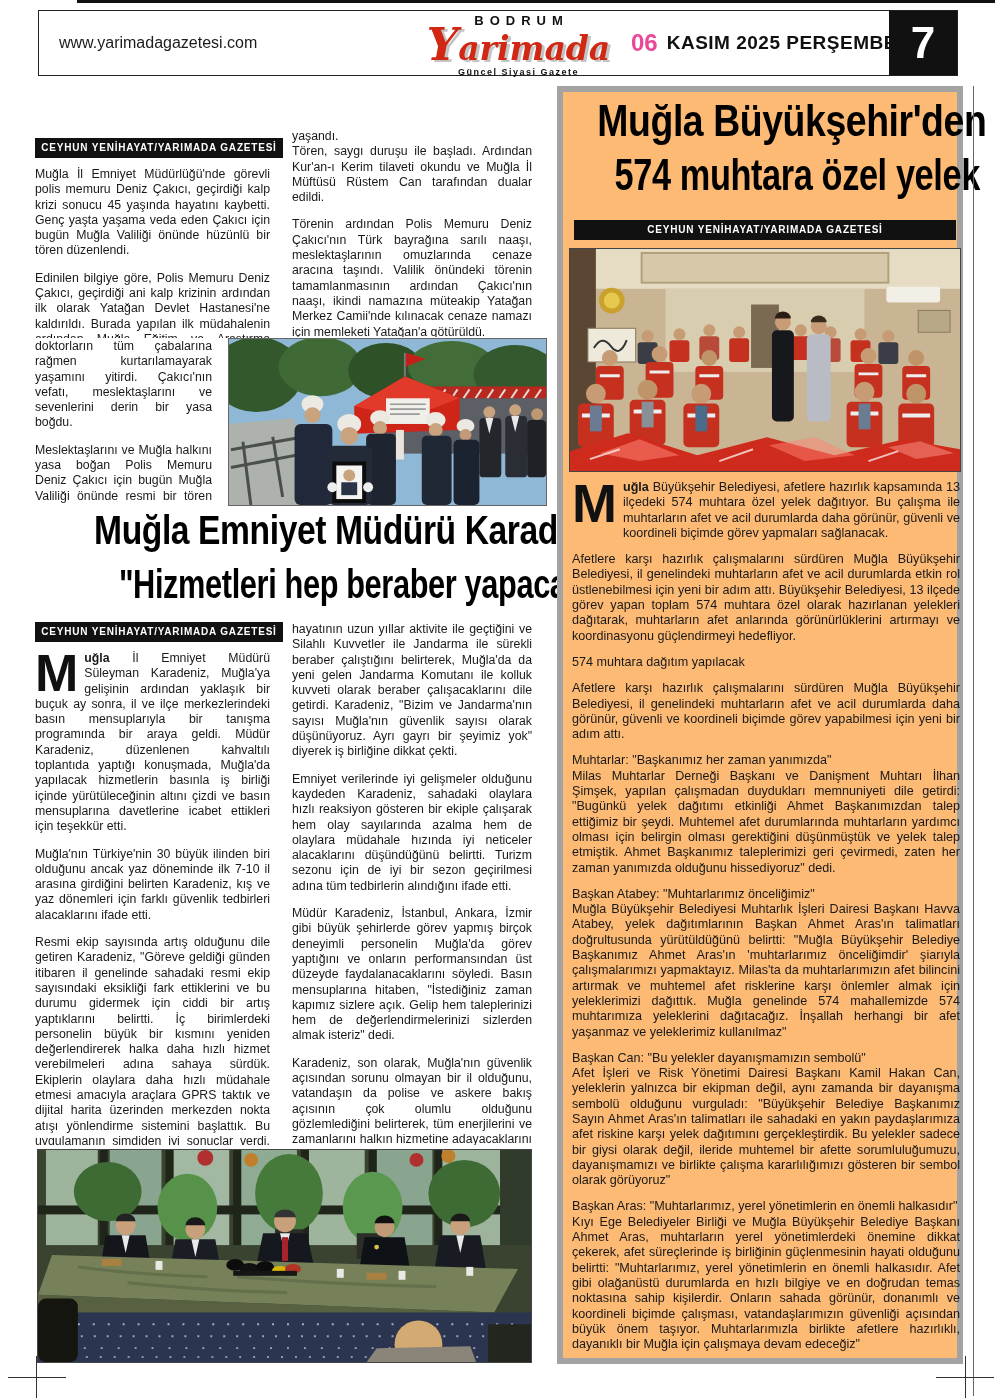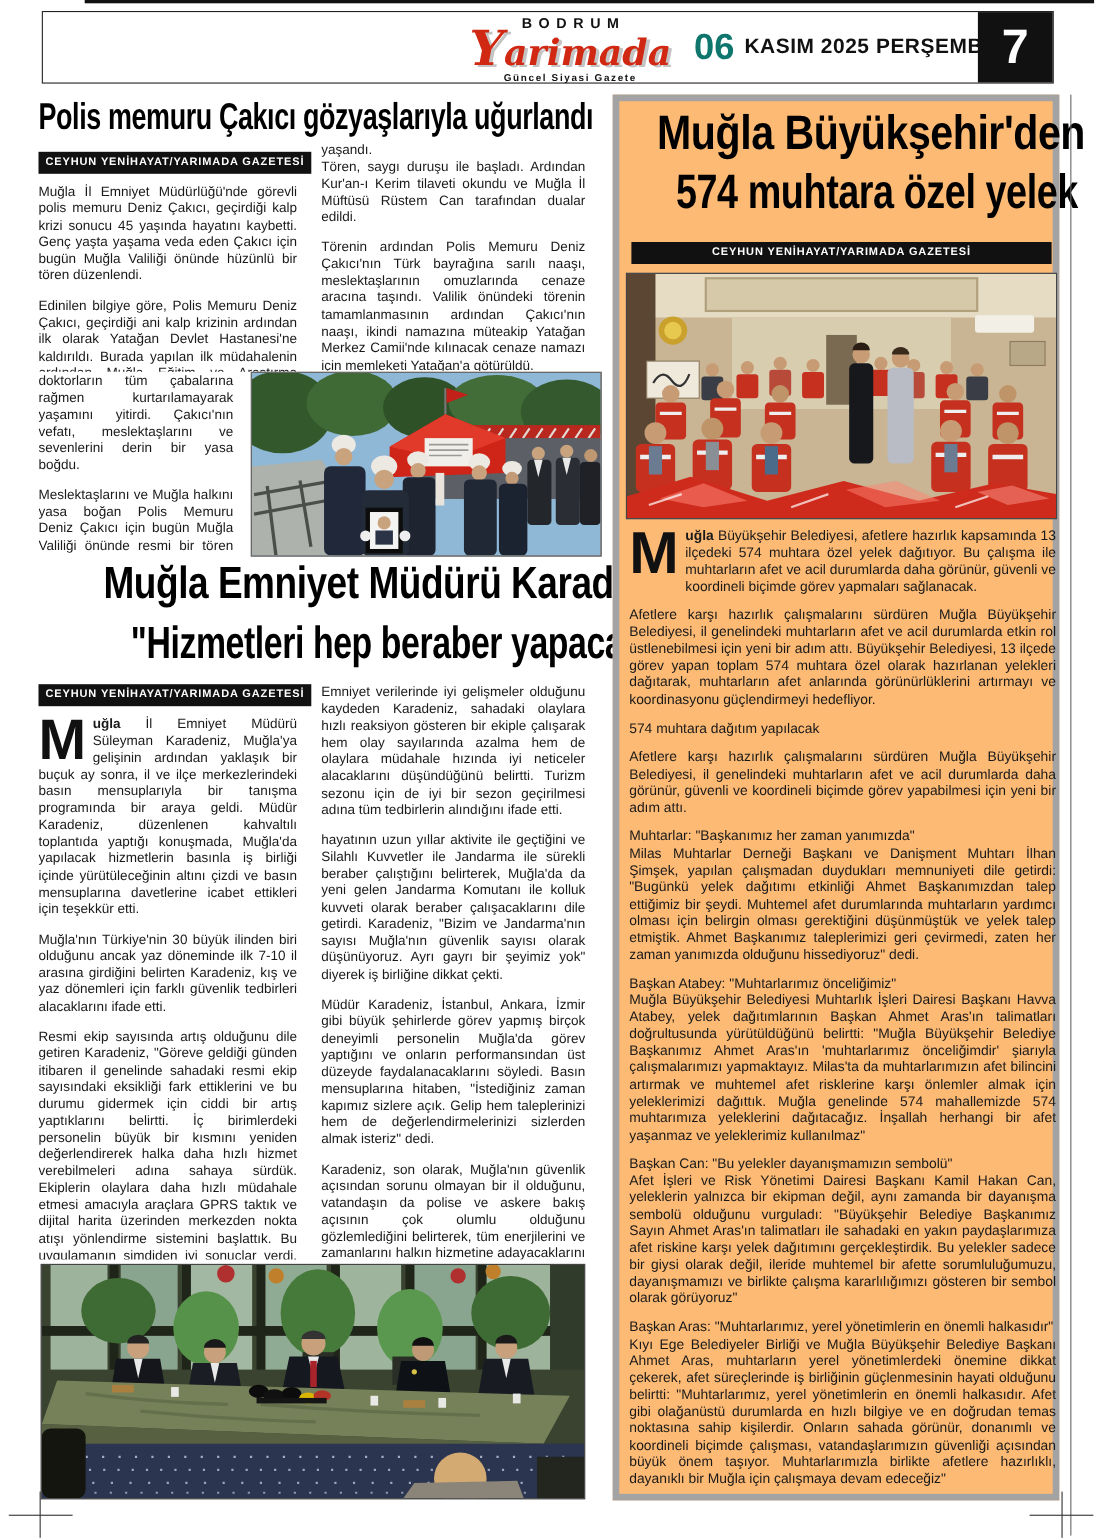--- a/index.html
+++ b/index.html
@@ -12,21 +12,21 @@
   #topbar { left:77px; top:0; width:918px; height:3px; background:#111; }
   #masthead { left:38px; top:10px; width:920px; height:66px; border:1px solid #222; background:#fff; box-sizing:border-box; }
   .mh-url { position:absolute; left:20px; top:0; height:100%; display:flex; align-items:center; font-size:16px; color:#1c1c1c; }
   .mh-logo { position:absolute; left:382px; top:3px; width:195px; text-align:center; line-height:1; }
   .logo-top { display:block; font-size:13px; font-weight:bold; letter-spacing:6px; padding-left:6px; color:#111; }
   .logo-name { display:block; font-family:"DejaVu Serif", serif; font-style:italic; font-weight:bold;
     font-size:33px; line-height:36px; color:#d02812; text-shadow:3px 2px 0 #c4c4c4; }
   .logo-name::first-letter { font-size:44px; }
   .logo-tag { display:block; font-size:9px; font-weight:bold; letter-spacing:1.5px; color:#111; margin-top:1px; }
   .mh-date { position:absolute; left:592px; top:0; height:100%; display:flex; align-items:center; gap:9px; white-space:nowrap; }
-  .d-num { font-size:33px; font-weight:bold; color:#0f766e; }
+  .d-num { font-size:24px; font-weight:bold; color:#ec4899; }
   .d-rest { font-size:19px; font-weight:bold; letter-spacing:0.5px; color:#111; }
   .mh-page { position:absolute; right:0; top:0; width:68px; height:64px; background:#111; color:#fff;
     display:flex; align-items:center; justify-content:center; font-size:44px; font-weight:bold; }
   
   .hl { white-space:nowrap; display:inline-block; font-weight:bold; color:#000; letter-spacing:-0.5px; }
   #a1-hl { left:35px; top:87px; width:522px; height:48px; overflow:visible; }
   #a1-hl .hl { font-size:34px; transform:scaleX(0.72); transform-origin:0 50%; }
   .hlc { text-align:center; overflow:visible; }
   #a2-hl1 { left:35px; top:507px; width:522px; height:54px; }
   #a2-hl1 .hl { font-size:41px; transform:scaleX(0.82); transform-origin:center; }
@@ -74,35 +74,33 @@
   #crop-br-v { left:965px; top:1356px; width:1px; height:42px; }
 </style>
 </head>
 <body>
 
 <div id="page">
 
   <div id="topbar" class="abs"></div>
 
   <div id="masthead" class="abs">
+    <div class="mh-url">www.yarimadagazetesi.com</div>
     <div class="mh-logo">
       <span class="logo-top">BODRUM</span>
       <span class="logo-name">Yarimada</span>
       <span class="logo-tag">Güncel Siyasi Gazete</span>
     </div>
     <div class="mh-date">
       <span class="d-num">06</span>
       <span class="d-rest">KASIM 2025 PERŞEMBE</span>
     </div>
     <div class="mh-page">7</div>
   </div>
 
-  <div id="a1-hl" class="abs">
-    <span class="hl">Polis memuru Çakıcı gözyaşlarıyla uğurlandı</span>
-  </div>
   <div id="a1-by" class="abs byline">CEYHUN YENİHAYAT/YARIMADA GAZETESİ</div>
 
   <div id="a1-c1w" class="abs bt">
     <p>Muğla İl Emniyet Müdürlüğü'nde görevli polis memuru Deniz Çakıcı, geçirdiği kalp krizi sonucu 45 yaşında hayatını kaybetti. Genç yaşta yaşama veda eden Çakıcı için bugün Muğla Valiliği önünde hüzünlü bir tören düzenlendi.</p>
     <p>Edinilen bilgiye göre, Polis Memuru Deniz Çakıcı, geçirdiği ani kalp krizinin ardından ilk olarak Yatağan Devlet Hastanesi'ne kaldırıldı. Burada yapılan ilk müdahalenin ardından Muğla Eğitim ve Araştırma Hastanesi'ne sevk edilen Çakıcı,</p>
   </div>
   <div id="a1-c1n" class="abs bt">
     <p>doktorların tüm çabalarına rağmen kurtarılamayarak yaşamını yitirdi. Çakıcı'nın vefatı, meslektaşlarını ve sevenlerini derin bir yasa boğdu.</p>
     <p>Meslektaşlarını ve Muğla halkını yasa boğan Polis Memuru Deniz Çakıcı için bugün Muğla Valiliği önünde resmi bir tören gerçekleştirildi. Törende, Türk bayrağına sarılı naaşının getirilmesiyle birlikte duygusal anlar</p>
   </div>
@@ -190,22 +188,22 @@
   <div id="a2-by" class="abs byline">CEYHUN YENİHAYAT/YARIMADA GAZETESİ</div>
 
   <div id="a2-c1" class="abs bt">
     <p>
       <span class="dc">M</span><b>uğla</b><span> İl Emniyet Müdürü Süleyman Karadeniz, Muğla'ya gelişinin ardından yaklaşık bir buçuk ay sonra, il ve ilçe merkezlerindeki basın mensuplarıyla bir tanışma programında bir araya geldi. Müdür Karadeniz, düzenlenen kahvaltılı toplantıda yaptığı konuşmada, Muğla'da yapılacak hizmetlerin basınla iş birliği içinde yürütüleceğinin altını çizdi ve basın mensuplarına davetlerine icabet ettikleri için teşekkür etti.</span>
     </p>
     <p>Muğla'nın Türkiye'nin 30 büyük ilinden biri olduğunu ancak yaz döneminde ilk 7-10 il arasına girdiğini belirten Karadeniz, kış ve yaz dönemleri için farklı güvenlik tedbirleri alacaklarını ifade etti.</p>
     <p>Resmi ekip sayısında artış olduğunu dile getiren Karadeniz, "Göreve geldiği günden itibaren il genelinde sahadaki resmi ekip sayısındaki eksikliği fark ettiklerini ve bu durumu gidermek için ciddi bir artış yaptıklarını belirtti. İç birimlerdeki personelin büyük bir kısmını yeniden değerlendirerek halka daha hızlı hizmet verebilmeleri adına sahaya sürdük. Ekiplerin olaylara daha hızlı müdahale etmesi amacıyla araçlara GPRS taktık ve dijital harita üzerinden merkezden nokta atışı yönlendirme sistemini başlattık. Bu uygulamanın şimdiden iyi sonuçlar verdi. Tüm ilçe emniyet amirleriyle Marmaris'te ilk toplantıyı yaptık, önümüzdeki günlerde Fethiye'de de yapacağız" dedi. Müdür Karadeniz, meslek</p>
   </div>
   <div id="a2-c2" class="abs bt">
+    <p>hayatının uzun yıllar aktivite ile geçtiğini ve Silahlı Kuvvetler ile Jandarma ile sürekli beraber çalıştığını belirterek, Muğla'da da yeni gelen Jandarma Komutanı ile kolluk kuvveti olarak beraber çalışacaklarını dile getirdi. Karadeniz, "Bizim ve Jandarma'nın sayısı Muğla'nın güvenlik sayısı olarak düşünüyoruz. Ayrı gayrı bir şeyimiz yok" diyerek iş birliğine dikkat çekti.</p>
     <p>Emniyet verilerinde iyi gelişmeler olduğunu kaydeden Karadeniz, sahadaki olaylara hızlı reaksiyon gösteren bir ekiple çalışarak hem olay sayılarında azalma hem de olaylara müdahale hızında iyi neticeler alacaklarını düşündüğünü belirtti. Turizm sezonu için de iyi bir sezon geçirilmesi adına tüm tedbirlerin alındığını ifade etti.</p>
-    <p>hayatının uzun yıllar aktivite ile geçtiğini ve Silahlı Kuvvetler ile Jandarma ile sürekli beraber çalıştığını belirterek, Muğla'da da yeni gelen Jandarma Komutanı ile kolluk kuvveti olarak beraber çalışacaklarını dile getirdi. Karadeniz, "Bizim ve Jandarma'nın sayısı Muğla'nın güvenlik sayısı olarak düşünüyoruz. Ayrı gayrı bir şeyimiz yok" diyerek iş birliğine dikkat çekti.</p>
     <p>Müdür Karadeniz, İstanbul, Ankara, İzmir gibi büyük şehirlerde görev yapmış birçok deneyimli personelin Muğla'da görev yaptığını ve onların performansından üst düzeyde faydalanacaklarını söyledi. Basın mensuplarına hitaben, "İstediğiniz zaman kapımız sizlere açık. Gelip hem taleplerinizi hem de değerlendirmelerinizi sizlerden almak isteriz" dedi.</p>
     <p>Karadeniz, son olarak, Muğla'nın güvenlik açısından sorunu olmayan bir il olduğunu, vatandaşın da polise ve askere bakış açısının çok olumlu olduğunu gözlemlediğini belirterek, tüm enerjilerini ve zamanlarını halkın hizmetine adayacaklarını sözlerine ekledi.</p>
   </div>
 
   <div id="a2-photo" class="abs photo">
     <svg viewBox="0 0 495 214" preserveAspectRatio="none">
       <rect width="495" height="214" fill="#39432f"></rect>
       <g>
         <rect x="8" y="0" width="52" height="96" fill="#9db39c"></rect>
           <rect x="72" y="0" width="52" height="96" fill="#8aa58f"></rect>

